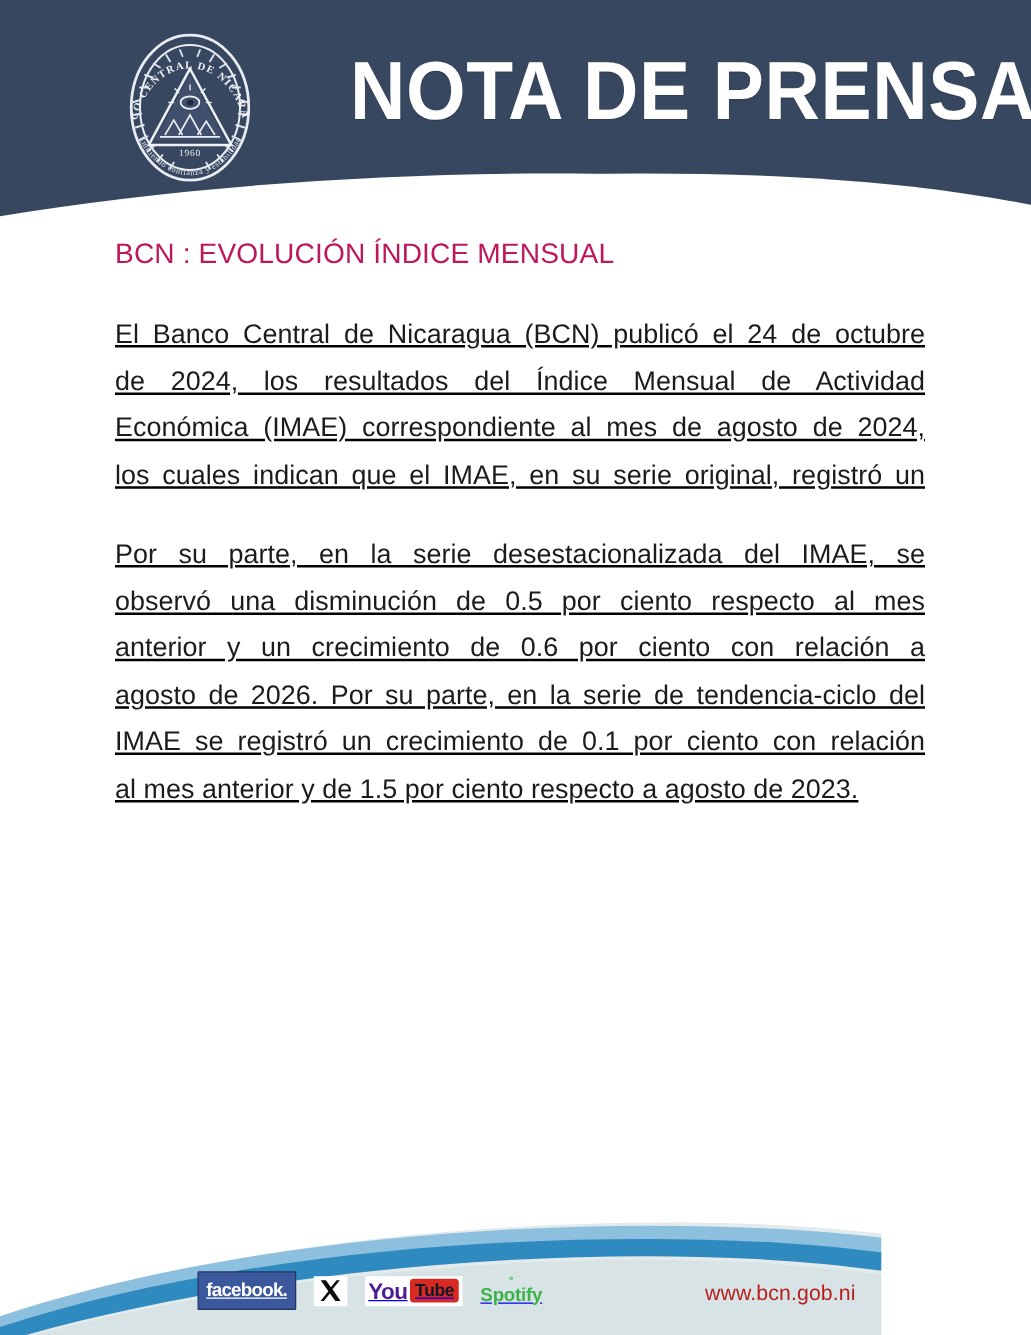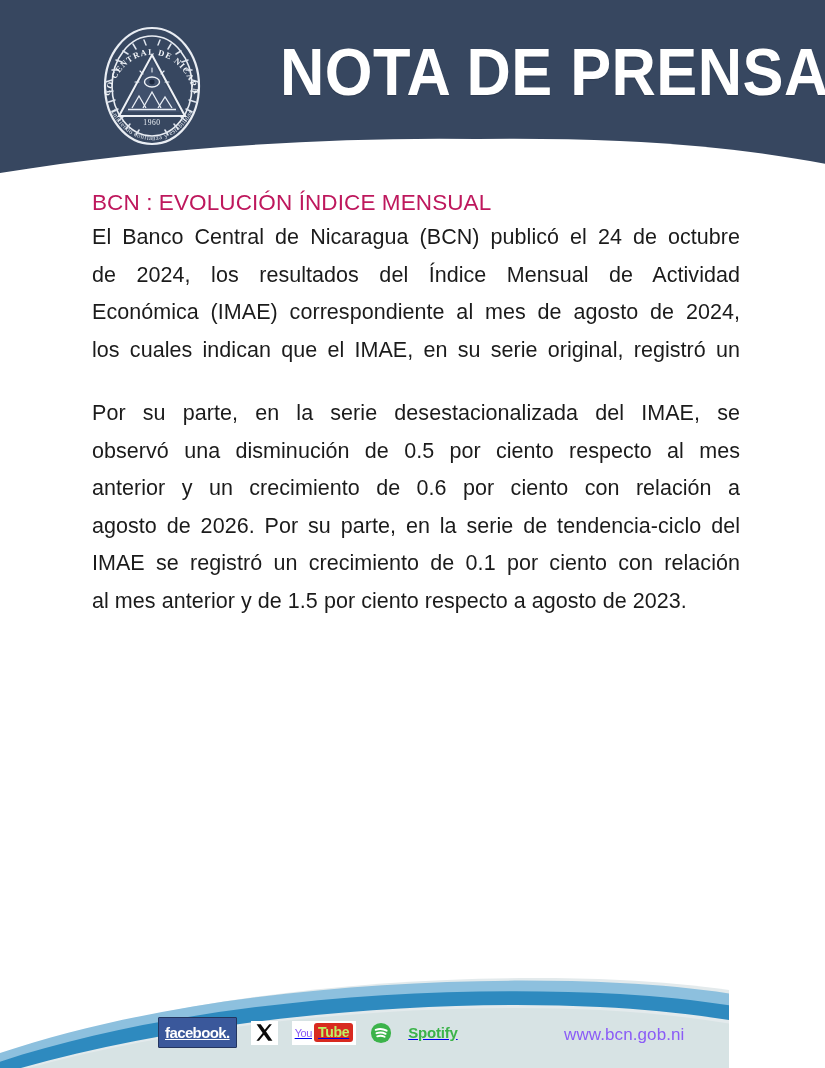--- a/index.html
+++ b/index.html
@@ -76,20 +76,22 @@
     font-weight: 400;
     font-size: 22.5px;
     line-height: 33px;
     letter-spacing: 0.1px;
   }
   .doc-title .t-line {
     display: block;
     white-space: nowrap;
   }
   .body-block {
+    margin-top: 30px;
+    text-decoration: underline;
   }
   .para {
     color: #1b1b1b;
     font-family: "Liberation Sans", sans-serif;
     font-weight: 400;
     font-size: 21.5px;
     line-height: 37.5px;
     text-align: justify;
     text-justify: inter-word;
     letter-spacing: 0.05px;
@@ -109,21 +111,20 @@
   }
 
   
   .footer {
     position: absolute;
     left: 0;
     bottom: 0;
     width: 705px;
     height: 118px;
     overflow: hidden;
-    padding-left: 24px;
   }
   .footer-svg {
     position: absolute;
     left: 0;
     top: 0;
     display: block;
   }
   .social-row {
     position: absolute;
     left: 158px;
@@ -161,57 +162,58 @@
   .ico-x svg { display: block; }
   .ico-youtube {
     background: #ffffff;
     display: flex;
     align-items: center;
     gap: 2px;
     padding: 2px 3px;
     height: 20px;
   }
   .yt-you {
-    color: #8b5cf6;
-    font-family: "Liberation Sans", sans-serif;
-    font-weight: normal;
-    font-size: 11px;
+    color: #4c1d95;
+    font-family: "Liberation Sans", sans-serif;
+    font-weight: bold;
+    font-size: 18px;
     line-height: 16px;
     letter-spacing: -0.4px;
   }
   .yt-tube {
     background: #D82A20;
-    color: #bef264;
+    color: #0f172a;
     font-family: "Liberation Sans", sans-serif;
     font-weight: bold;
     font-size: 14px;
     line-height: 16px;
     padding: 1px 4px 2px 4px;
     border-radius: 3px;
     letter-spacing: -0.3px;
   }
   .ico-spotify {
     display: flex;
     align-items: center;
-    gap: 16px;
+    gap: 4px;
+    flex-direction: column;
   }
   .sp-mark { display: block; }
   .sp-word {
     color: #3BB34A;
     font-family: "Liberation Sans", sans-serif;
     font-weight: bold;
     font-size: 15px;
     line-height: 17px;
     letter-spacing: -0.2px;
   }
   .site-url {
     position: absolute;
     left: 564px;
     bottom: 23px;
-    color: #8b5cf6;
+    color: #b91c1c;
     font-family: "Liberation Sans", sans-serif;
     font-weight: 400;
     font-size: 17px;
     line-height: 20px;
     letter-spacing: 0.1px;
   }
 </style>
 </head>
 <body>
 

